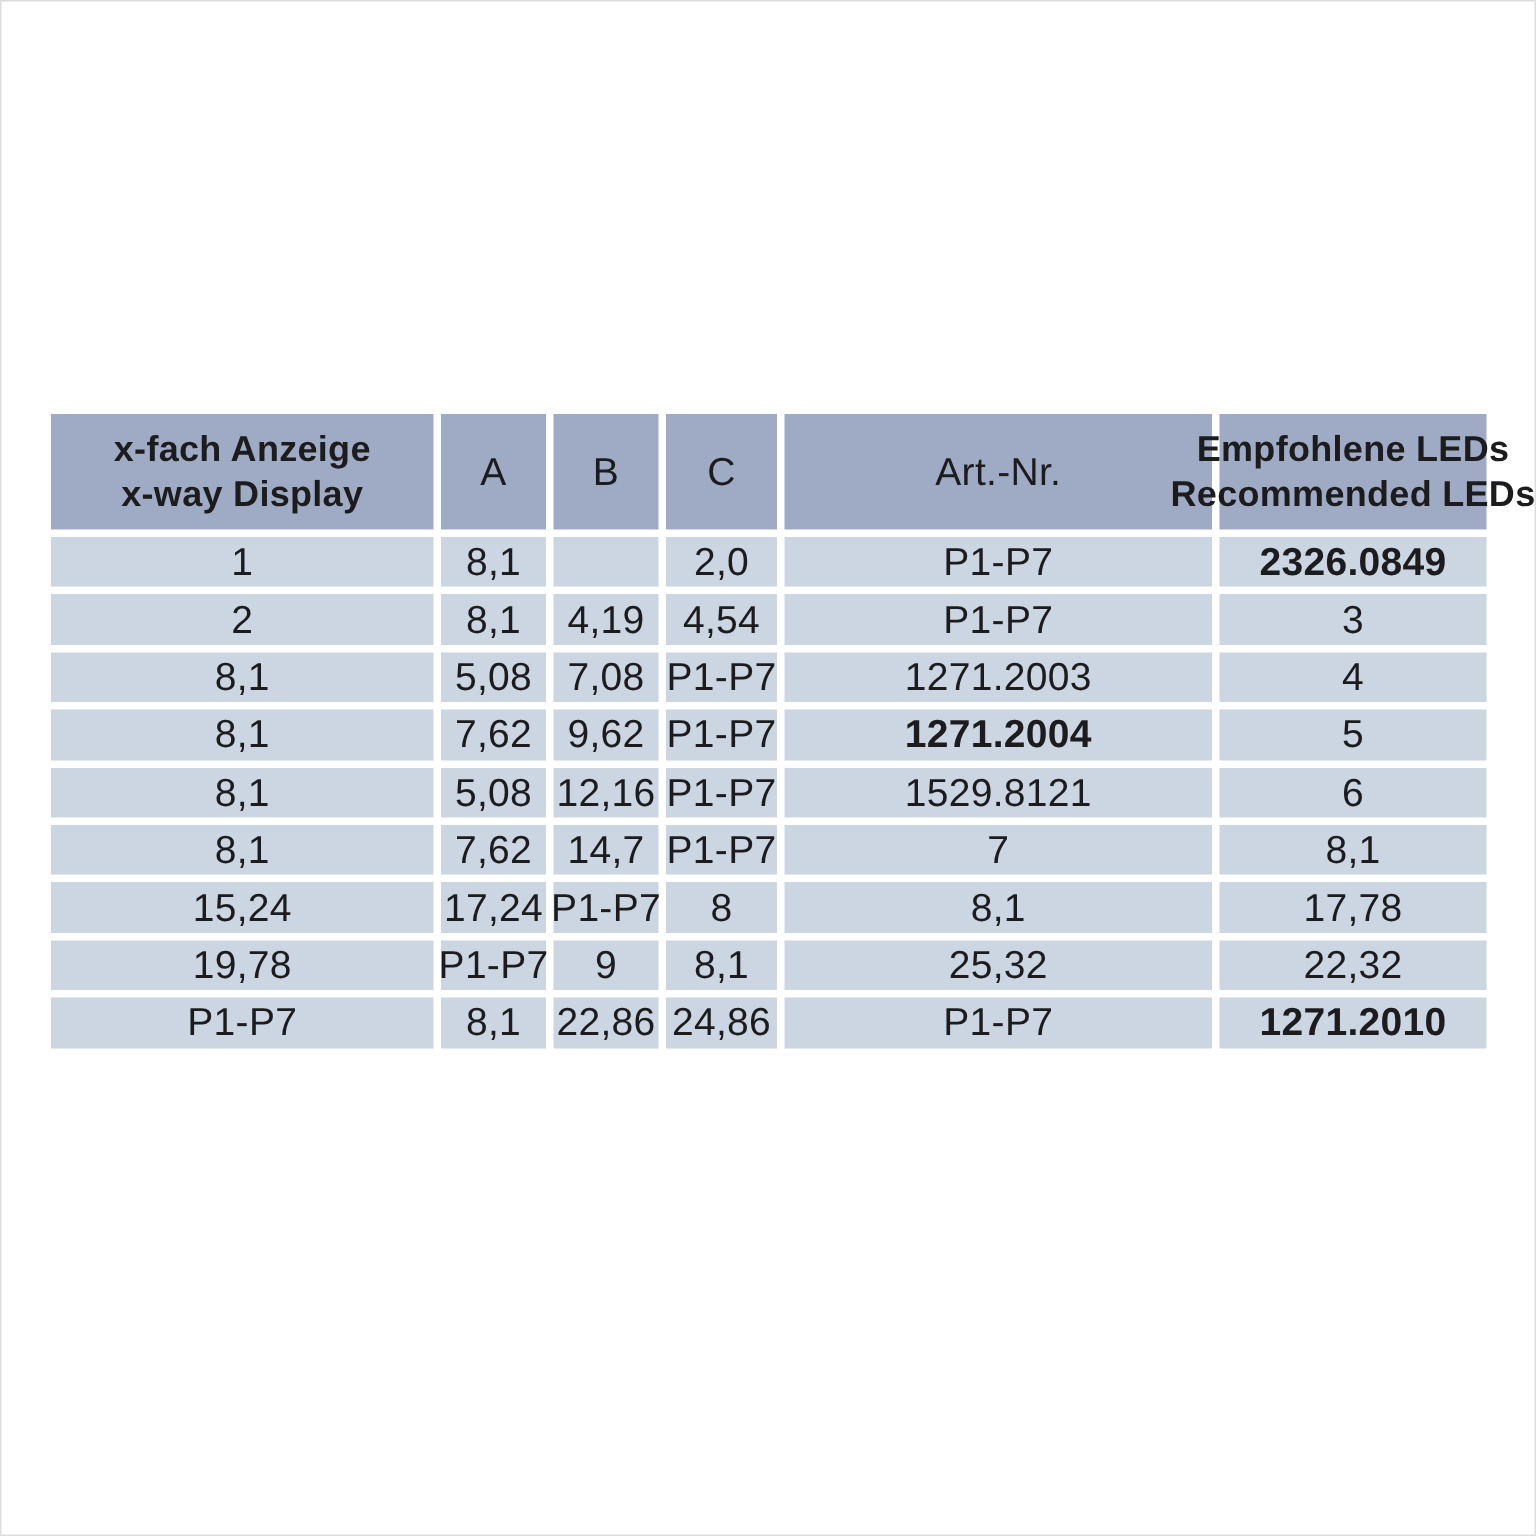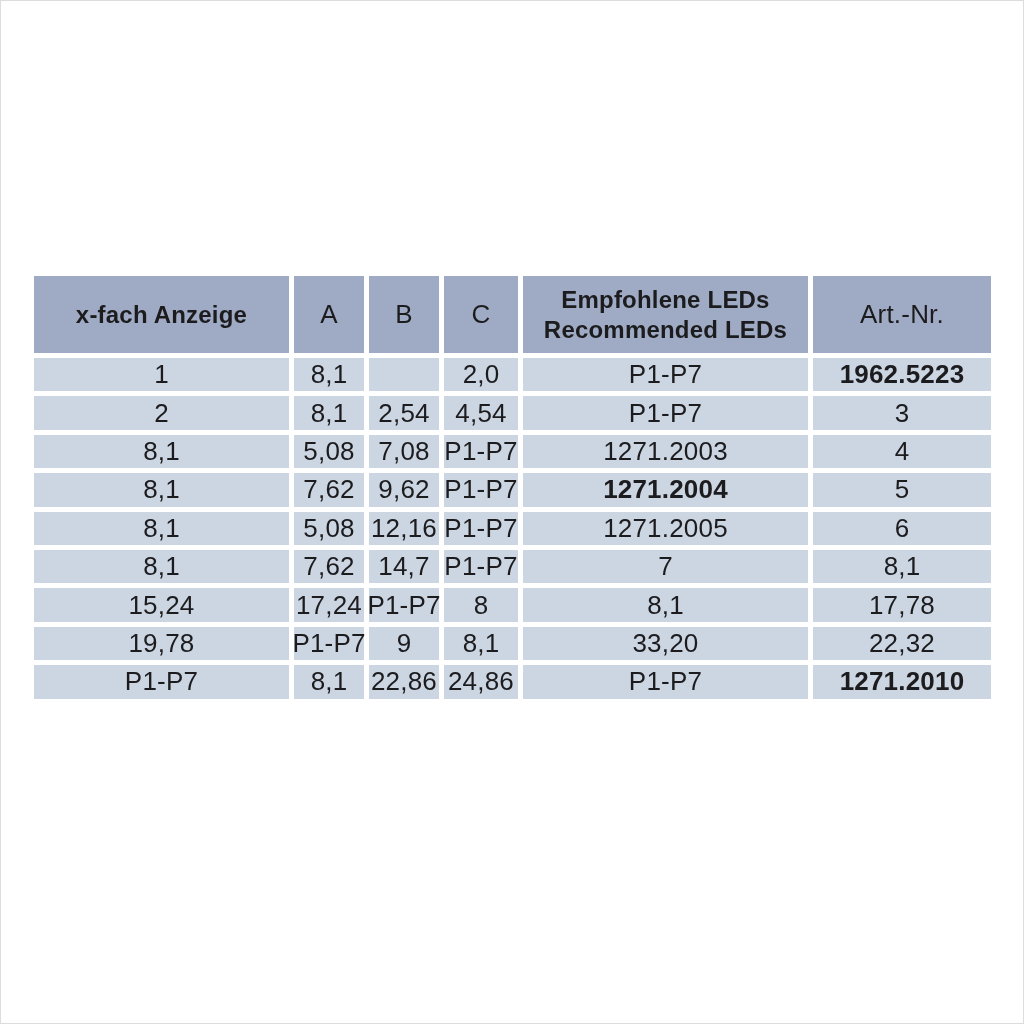--- a/index.html
+++ b/index.html
@@ -56,40 +56,41 @@
   }
 </style>
 </head>
 <body>
 
 <div class="canvas">
   <div class="datatable">
 
     <div class="cell hcell two-line">
       <span>x-fach Anzeige</span>
+      <span>x-way Display</span>
     </div>
     <div class="cell hcell one-line">A</div>
     <div class="cell hcell one-line">B</div>
     <div class="cell hcell one-line">C</div>
+    <div class="cell hcell one-line">Art.-Nr.</div>
     <div class="cell hcell two-line">
       <span>Empfohlene LEDs</span>
       <span>Recommended LEDs</span>
     </div>
-    <div class="cell hcell one-line">Art.-Nr.</div>
 
     <div class="cell">1</div>
     <div class="cell">8,1</div>
     <div class="cell"></div>
     <div class="cell">2,0</div>
     <div class="cell">P1-P7</div>
-    <div class="cell bold">1962.5223</div>
+    <div class="cell bold">2326.0849</div>
 
     <div class="cell">2</div>
     <div class="cell">8,1</div>
-    <div class="cell">2,54</div>
+    <div class="cell">4,19</div>
     <div class="cell">4,54</div>
     <div class="cell">P1-P7</div>
 
     <div class="cell">3</div>
     <div class="cell">8,1</div>
     <div class="cell">5,08</div>
     <div class="cell">7,08</div>
     <div class="cell">P1-P7</div>
     <div class="cell">1271.2003</div>
 
@@ -98,21 +99,21 @@
     <div class="cell">7,62</div>
     <div class="cell">9,62</div>
     <div class="cell">P1-P7</div>
     <div class="cell bold">1271.2004</div>
 
     <div class="cell">5</div>
     <div class="cell">8,1</div>
     <div class="cell">5,08</div>
     <div class="cell">12,16</div>
     <div class="cell">P1-P7</div>
-    <div class="cell">1271.2005</div>
+    <div class="cell">1529.8121</div>
 
     <div class="cell">6</div>
     <div class="cell">8,1</div>
     <div class="cell">7,62</div>
     <div class="cell">14,7</div>
     <div class="cell">P1-P7</div>
 
     <div class="cell">7</div>
     <div class="cell">8,1</div>
     <div class="cell">15,24</div>
@@ -120,21 +121,21 @@
     <div class="cell">P1-P7</div>
 
     <div class="cell">8</div>
     <div class="cell">8,1</div>
     <div class="cell">17,78</div>
     <div class="cell">19,78</div>
     <div class="cell">P1-P7</div>
 
     <div class="cell">9</div>
     <div class="cell">8,1</div>
-    <div class="cell">33,20</div>
+    <div class="cell">25,32</div>
     <div class="cell">22,32</div>
     <div class="cell">P1-P7</div>
 
     <div class="cell">8,1</div>
     <div class="cell">22,86</div>
     <div class="cell">24,86</div>
     <div class="cell">P1-P7</div>
     <div class="cell bold">1271.2010</div>
 
   </div>

